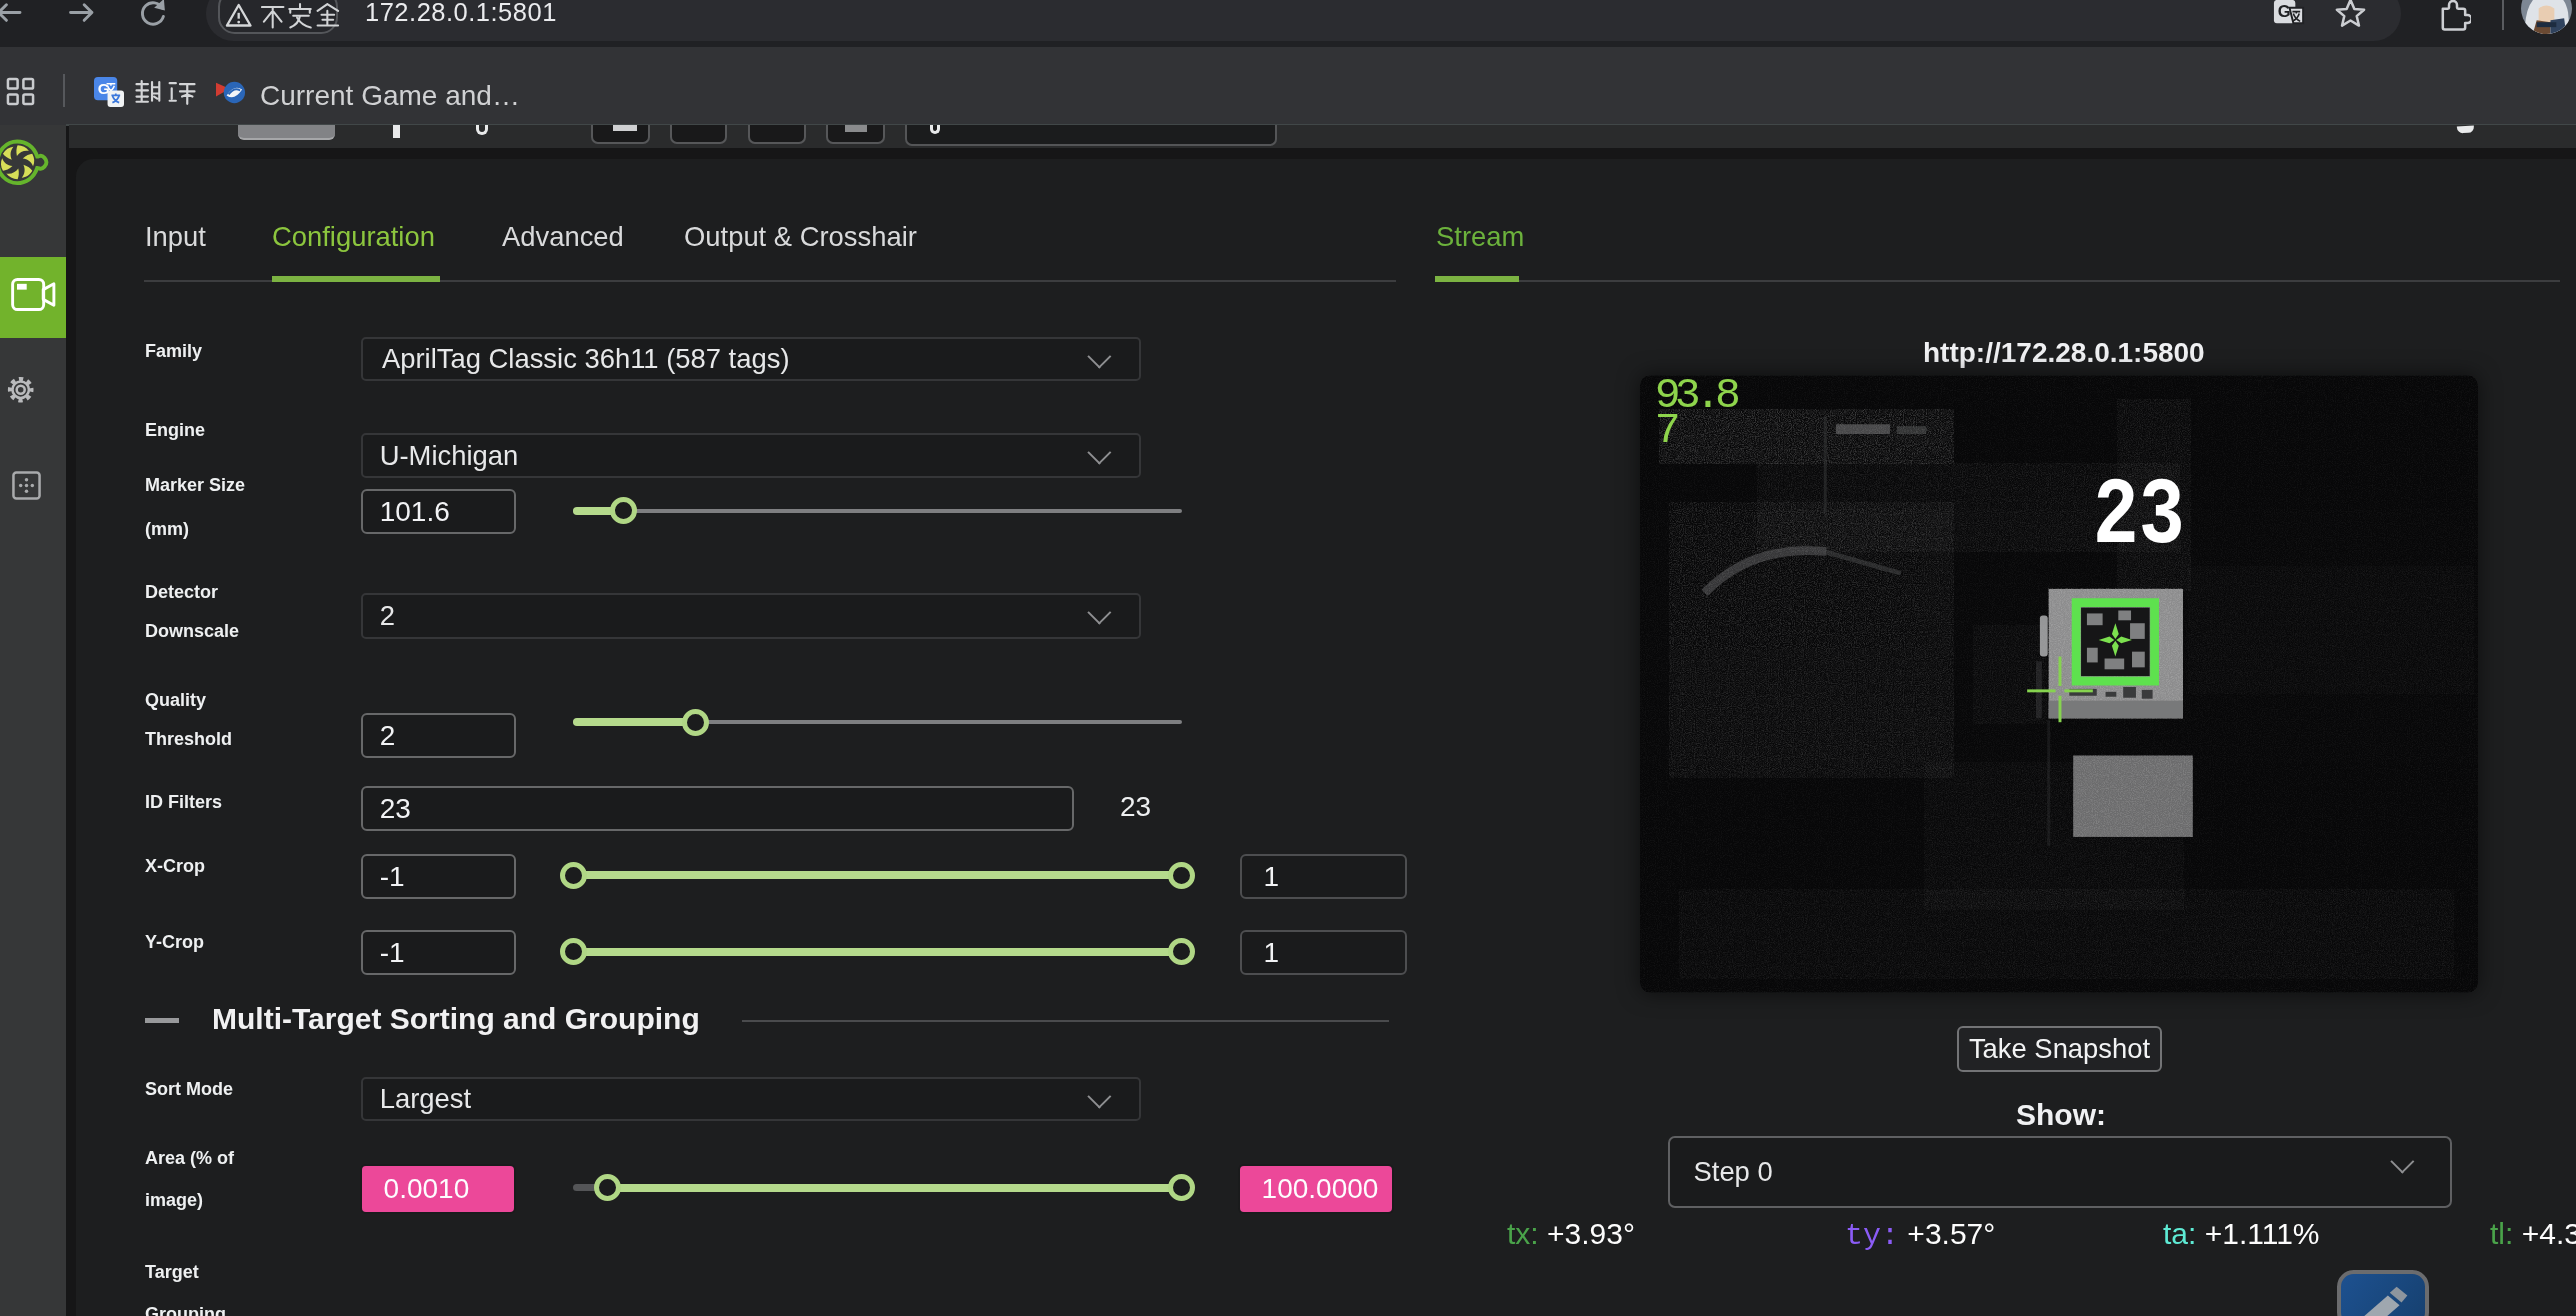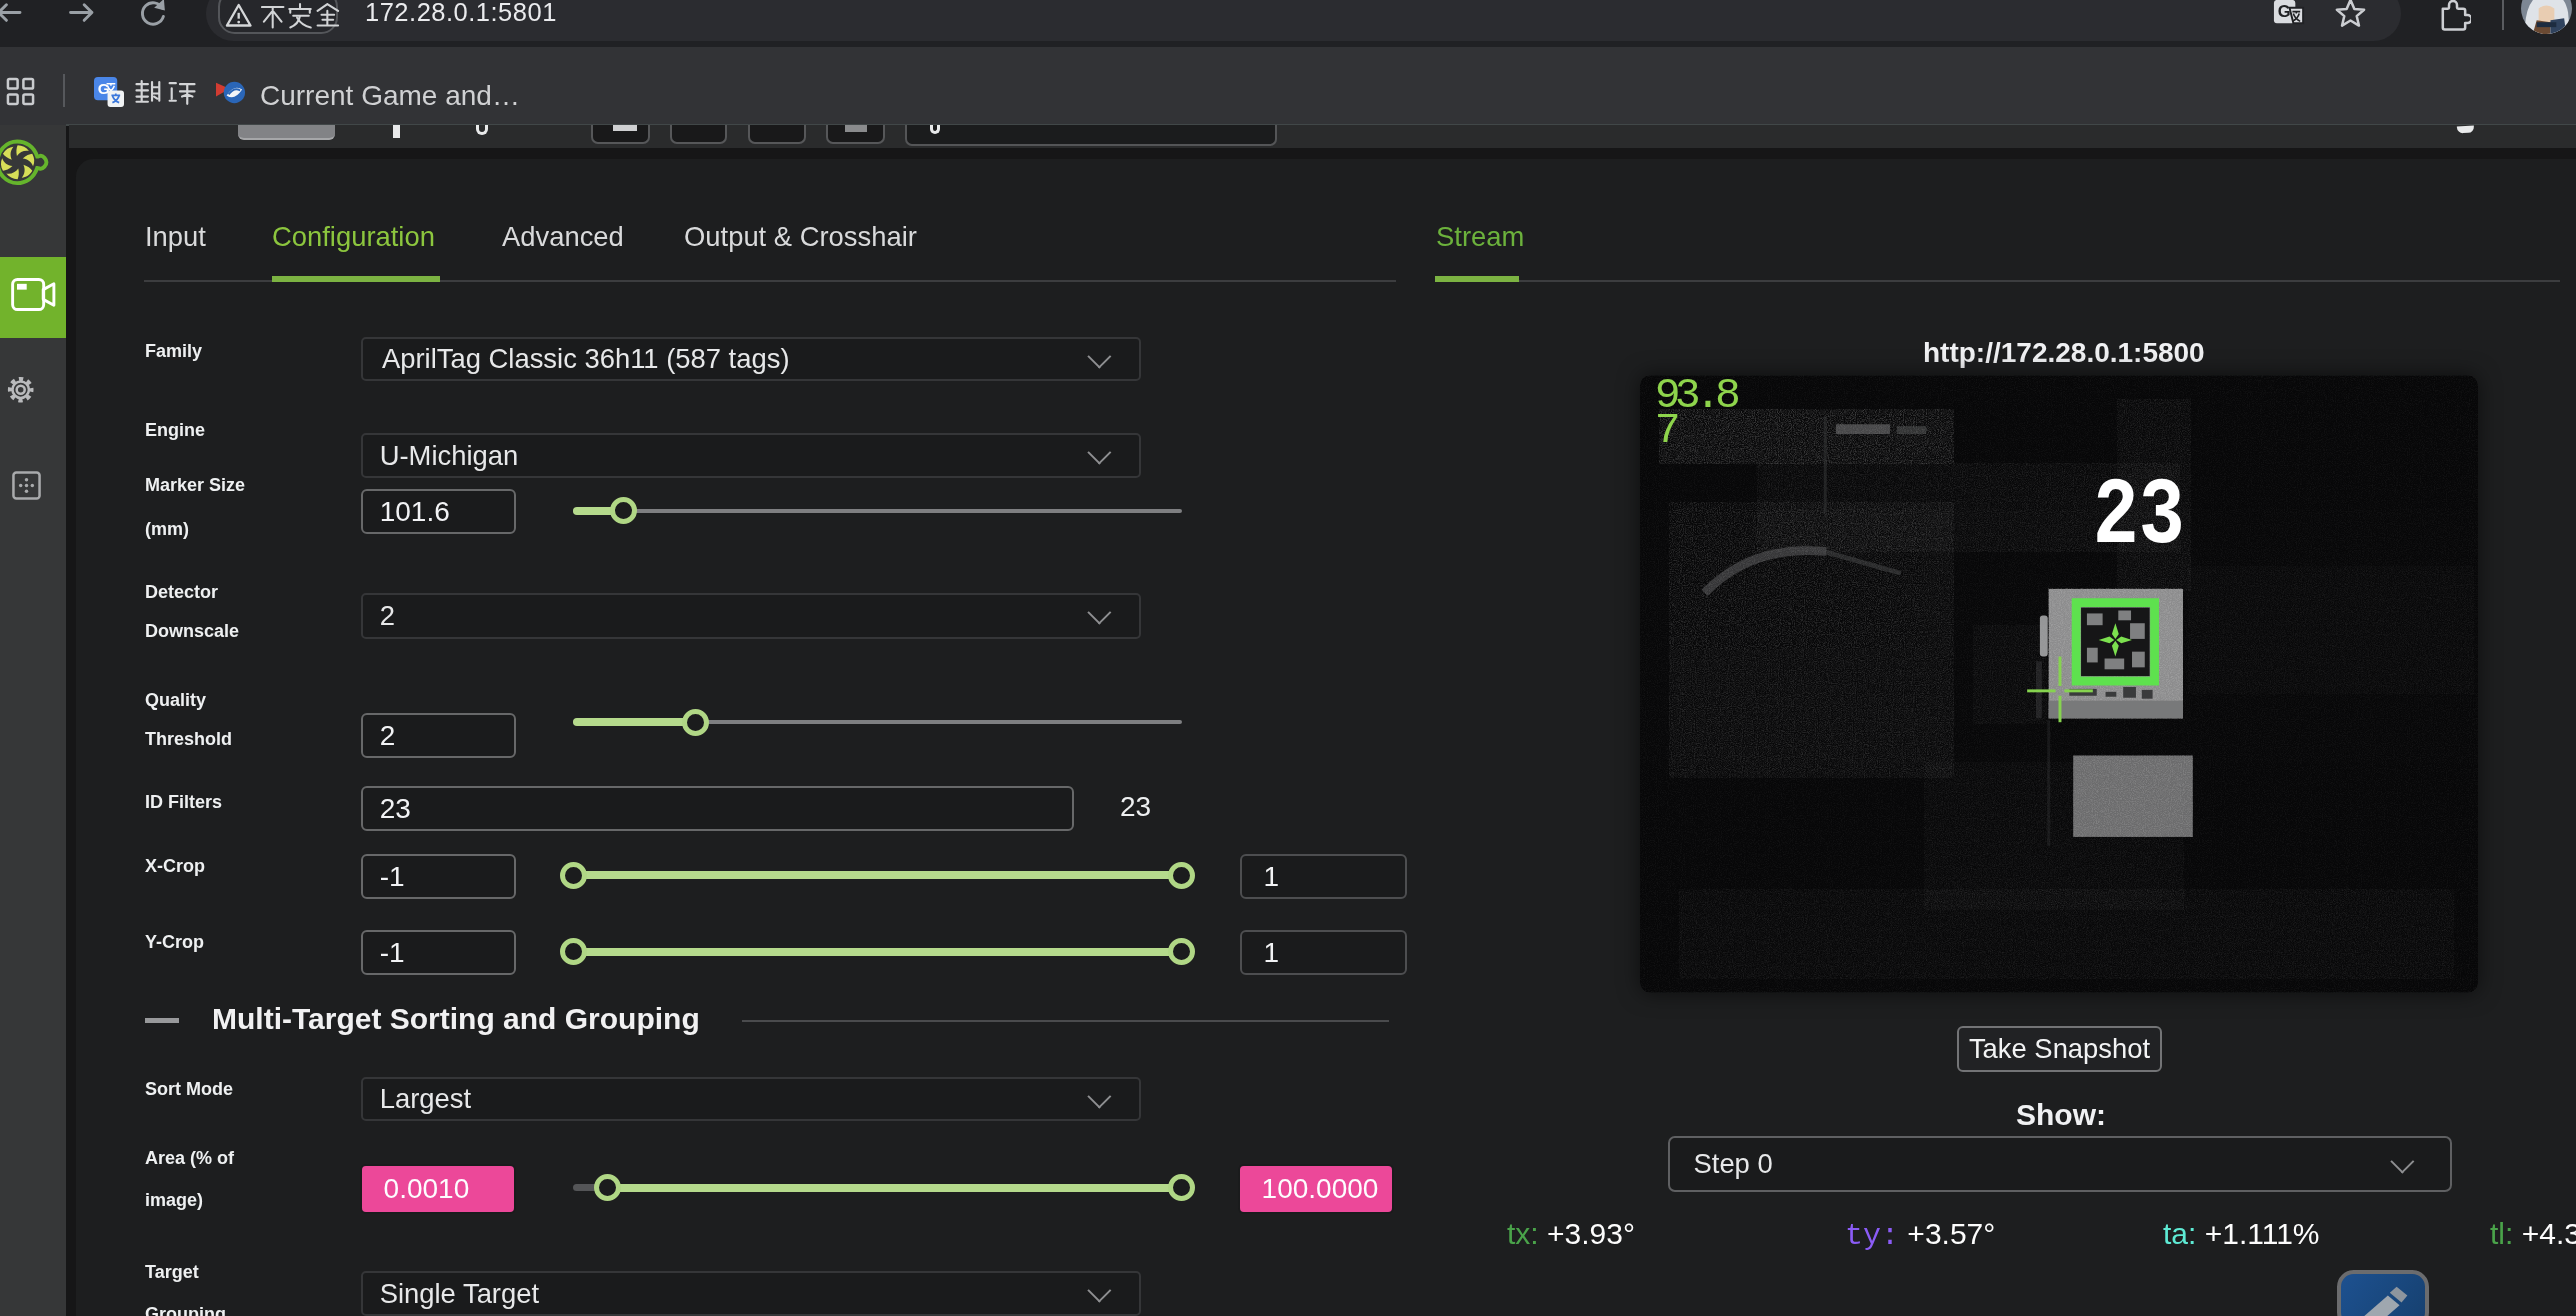--- a/index.html
+++ b/index.html
@@ -238,21 +238,20 @@
   <div class="lbl" style="left:145px;top:1191px;">image)</div>
   <div class="numg" style="left:360px;top:1164px;width:156px;height:50px;">0.0010</div>
   <div class="abs" style="left:573px;top:1184px;width:25.5px;height:6.9px;background:#545557;border-radius:3.9px;"></div>
   <div class="fill" style="left:608px;top:1184px;width:574px;"></div>
   <div class="ring" style="left:594px;top:1174px;"></div>
   <div class="ring" style="left:1168px;top:1174px;"></div>
   <div class="numg" style="left:1238px;top:1164px;width:156px;height:50px;">100.0000</div>
 
   <div class="lbl" style="left:145px;top:1263px;">Target</div>
   <div class="lbl" style="left:145px;top:1305px;">Grouping</div>
-  <div class="sel" style="left:361px;top:1271px;width:780px;height:45px;">Single Target<span class="chev"></span></div>
 
   <div class="txt" style="left:1923px;top:339px;font-size:28px;font-weight:bold;color:#f0f1f3;">http://172.28.0.1:5800</div>
 
   <svg class="abs" style="left:1640px;top:375px;border-radius:9.8px;box-shadow:0 0 21.6px rgba(0,0,0,.55);" width="838" height="618" viewBox="0 0 855 630">
     <defs>
       <filter id="noise" x="0" y="0" width="100%" height="100%">
         <feTurbulence type="fractalNoise" baseFrequency="0.9" numOctaves="2" seed="11" stitchTiles="stitch" result="t"></feTurbulence>
         <feColorMatrix in="t" type="matrix" values="0 0 0 0 0.62  0 0 0 0 0.62  0 0 0 0 0.62  1.6 1.6 1.6 0 -2.1"></feColorMatrix>
       </filter>
       <clipPath id="rc">
@@ -331,19 +330,19 @@
   </svg>
 
   <div class="abs" style="left:2337px;top:1270px;width:92px;height:59px;border-radius:16.7px;border:4.9px solid #6b6c6e;background:linear-gradient(125deg,#1d5190,#16406f);overflow:hidden;">
     <svg width="82" height="49" viewBox="0 0 84 50">
         <path d="M 18,48 L 48,22 L 60,32 L 30,58 Z" fill="#9fa7af"></path>
         <path d="M 50,19 L 57,13 L 68,22 L 62,29 Z" fill="#8d959e"></path>
       </svg>
   </div>
   <div class="abs" style="left:1957px;top:1026px;width:205px;height:46px;background:#212224;border:2px solid #737476;border-radius:5.9px;color:#f2f3f4;font-size:27.4px;display:flex;align-items:center;justify-content:center;">Take Snapshot</div>
   <div class="txt" style="left:2016px;top:1100px;font-size:30px;font-weight:bold;color:#f0f1f3;">Show:</div>
-  <div class="sel" style="left:1668px;top:1136px;width:784px;height:56px;border-color:#5f6062;border-radius:6.9px;padding-left:23.5px;">Step 0<span class="chev" style="right:39px;top:14.7px;"></span></div>
+  <div class="sel" style="left:1668px;top:1136px;width:784px;height:72px;border-color:#5f6062;border-radius:6.9px;padding-left:23.5px;">Step 0<span class="chev" style="right:39px;top:14.7px;"></span></div>
   <div class="txt" style="left:1507px;top:1219px;font-size:30px;color:#fff;"><span style="color:#4aa34a;">tx:</span> <span style="color:#fdfdfd;">+3.93°</span></div>
   <div class="txt" style="left:1845px;top:1219px;font-size:30px;color:#fff;"><span style="color:#8b5cf6;font-family:Liberation Mono, monospace;">ty:</span> <span style="color:#fdfdfd;">+3.57°</span></div>
   <div class="txt" style="left:2147px;top:1219px;font-size:30px;color:#fff;"><span style="color:#5eead4;margin-left:16px;">ta:</span> <span style="color:#fdfdfd;">+1.111%</span></div>
   <div class="txt" style="left:2490px;top:1219px;font-size:30px;color:#fff;"><span style="color:#4aa34a;">tl:</span> <span style="color:#fdfdfd;">+4.3</span></div>
 </div>
 
 
 </body></html>

